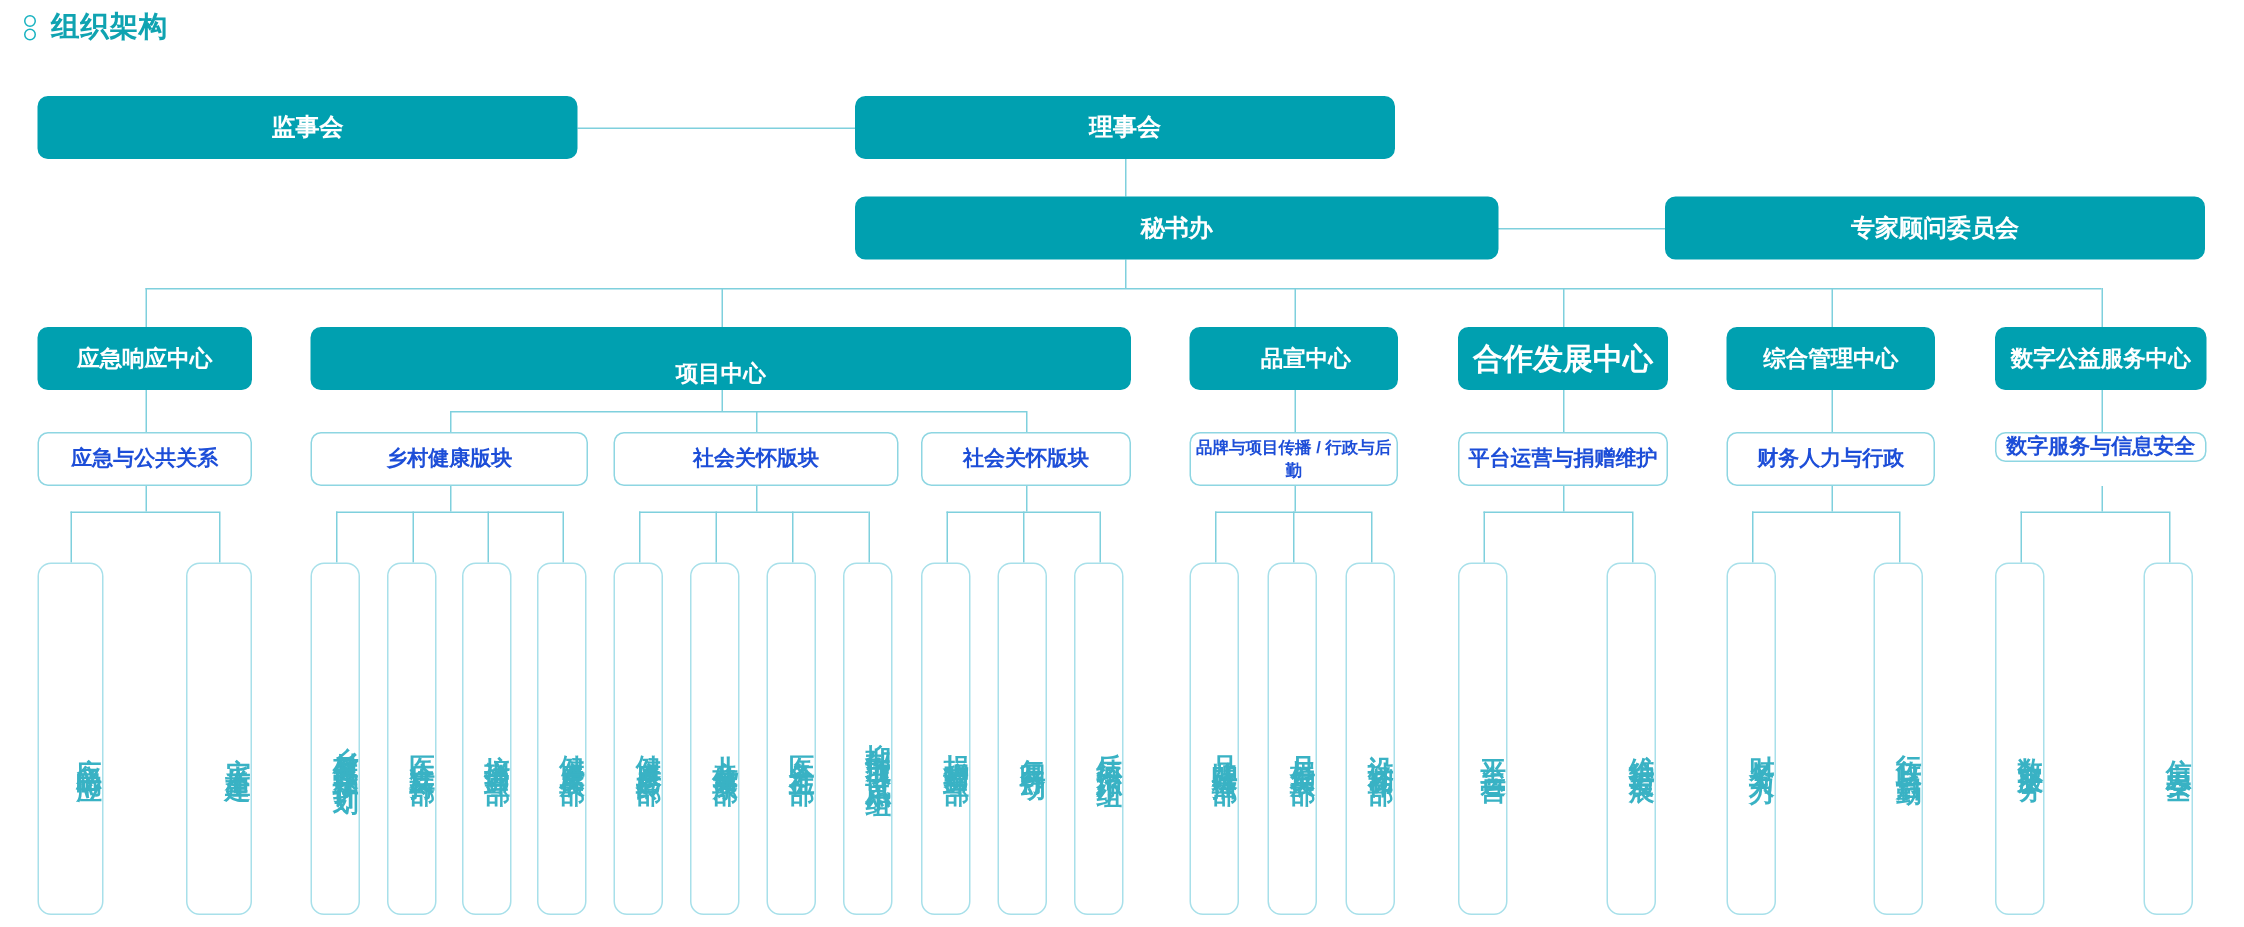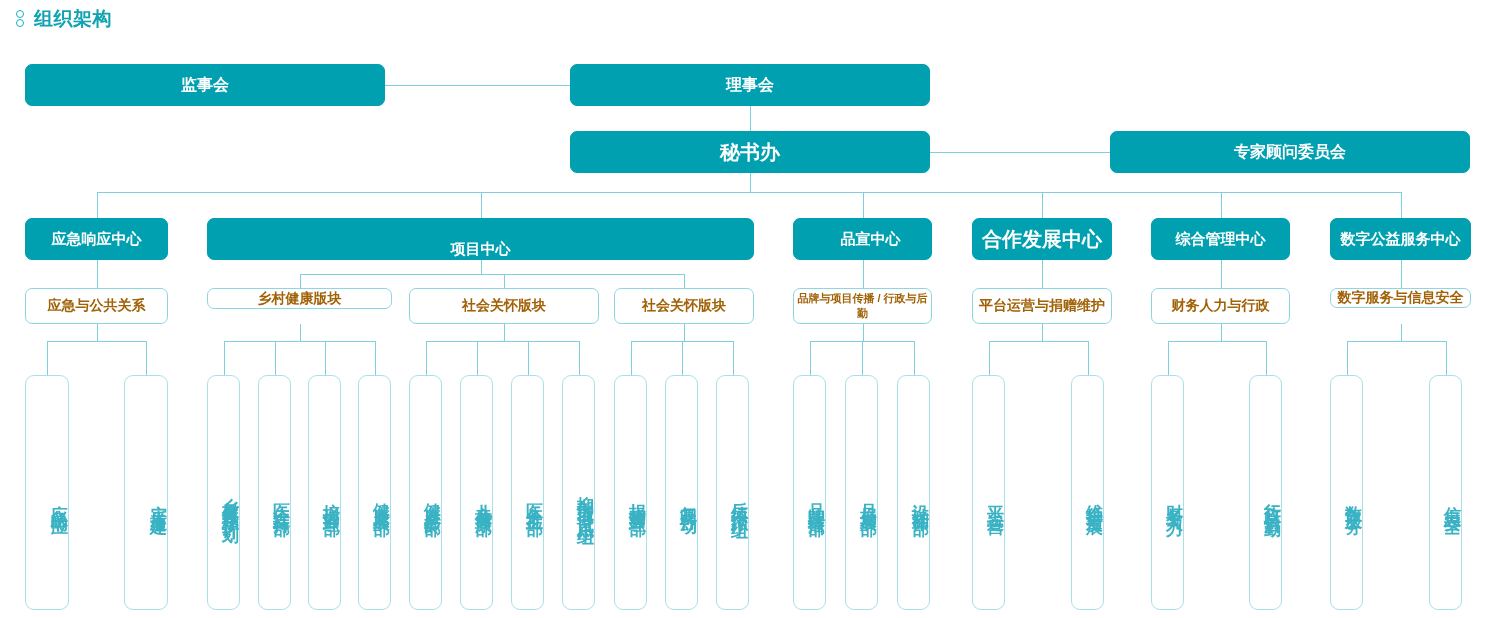--- a/index.html
+++ b/index.html
@@ -36,21 +36,21 @@
     position:absolute;box-sizing:border-box;
     display:flex;align-items:center;justify-content:center;
     border-radius:7px;text-align:center;
     z-index:3;
   }
   .node.solid{
     background:#00a0b0;color:#ffffff;font-weight:bold;
     border:1px solid #00a0b0;
   }
   .node.outline{
-    background:#ffffff;color:#a16207;font-weight:bold;
+    background:#ffffff;color:#1d4ed8;font-weight:bold;
     border:1.4px solid #8ed6e2;
   }
   .node.leaf{
     background:#ffffff;color:#39b2c4;font-weight:bold;
     border:1.2px solid #a8e0ea;border-radius:9px;
     writing-mode:vertical-rl;text-orientation:upright;
     align-items:flex-start;justify-content:center;
     padding-top:14px;letter-spacing:4px;
     line-height:1.05;
   }
@@ -135,42 +135,42 @@
       <div class="ln v" style="left: 1445.5px; top: 341px; height: 34px;"></div>
     </div>
 
   <div id="nodes">
       <div class="node solid" style="left: 25px; top: 64px; width: 360px; height: 42px; font-size: 16px; font-family: Liberation Mono, monospace;">
         <span>监事会</span>
       </div>
       <div class="node solid" style="left: 570px; top: 64px; width: 360px; height: 42px; font-size: 16px;">
         <span>理事会</span>
       </div>
-      <div class="node solid" style="left: 570px; top: 131px; width: 360px; height: 42px; font-size: 20px;">
+      <div class="node solid" style="left: 570px; top: 131px; width: 429px; height: 42px; font-size: 16px;">
         <span>秘书办</span>
       </div>
       <div class="node solid" style="left: 1110px; top: 131px; width: 360px; height: 42px; font-size: 16px;">
         <span>专家顾问委员会</span>
       </div>
       <div class="node solid" style="left: 25px; top: 218px; width: 143px; height: 42px; font-size: 15px;">
         <span>应急响应中心</span>
       </div>
       <div class="node outline" style="left: 25px; top: 288px; width: 143px; height: 36px; font-size: 14px;">
         <span>应急与公共关系</span>
       </div>
       <div class="node leaf" style="left: 25px; top: 375px; width: 44px; height: 235px; font-size: 17px;">
         <span>应急响应</span>
       </div>
       <div class="node leaf" style="left: 124px; top: 375px; width: 44px; height: 235px; font-size: 17px;">
         <span>灾后重建</span>
       </div>
       <div class="node solid" style="left: 207px; top: 218px; width: 547px; height: 42px; font-size: 15px; align-items: flex-end;">
         <span>项目中心</span>
       </div>
-      <div class="node outline" style="left: 207px; top: 288px; width: 185px; height: 21px; font-size: 14px;">
+      <div class="node outline" style="left: 207px; top: 288px; width: 185px; height: 36px; font-size: 14px;">
         <span>乡村健康版块</span>
       </div>
       <div class="node leaf" style="left: 207px; top: 375px; width: 33px; height: 235px; font-size: 17px;">
         <span>乡村健康守护计划</span>
       </div>
       <div class="node leaf" style="left: 258px; top: 375px; width: 33px; height: 235px; font-size: 17px;">
         <span>医疗支持部</span>
       </div>
       <div class="node leaf" style="left: 308px; top: 375px; width: 33px; height: 235px; font-size: 17px;">
         <span>培训管理部</span>

